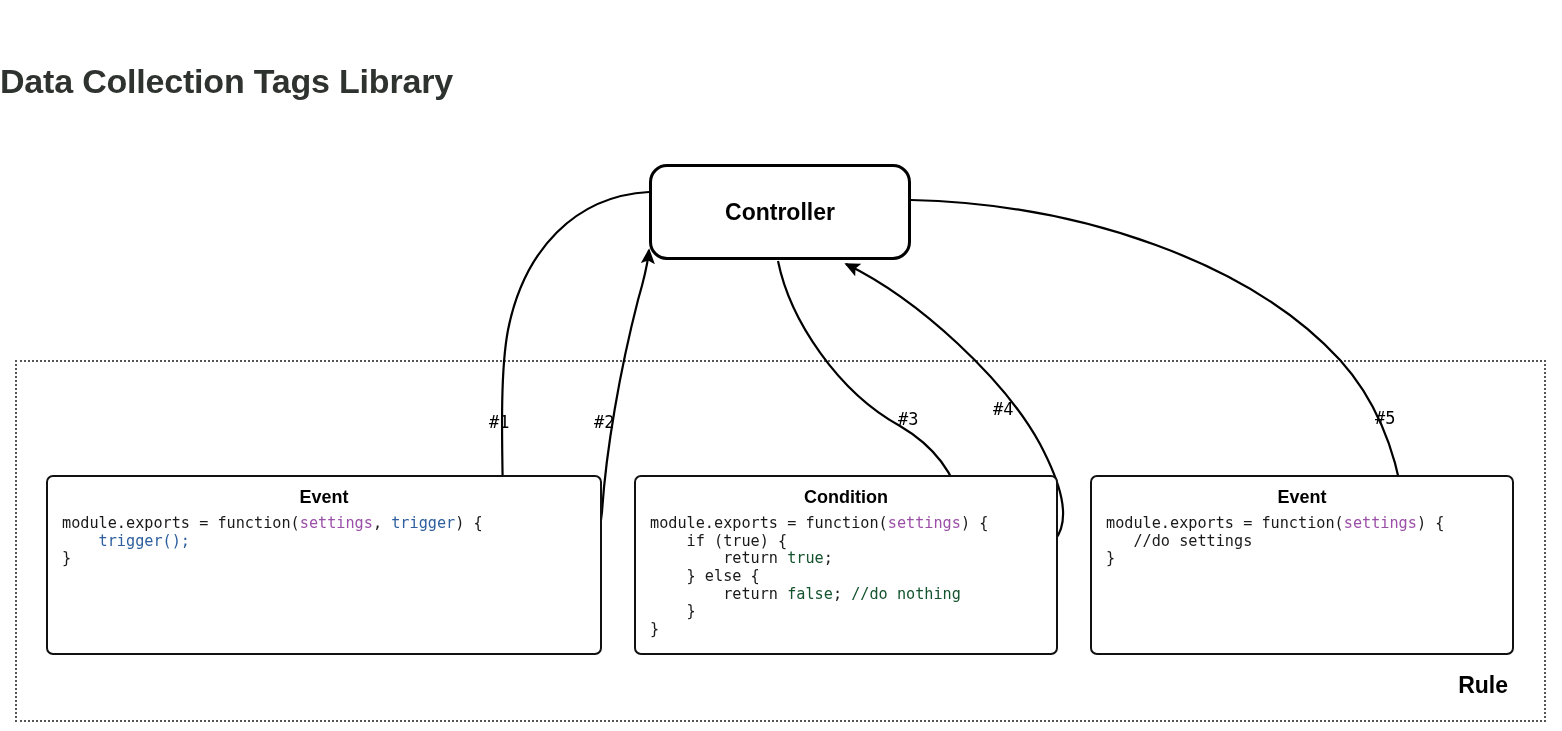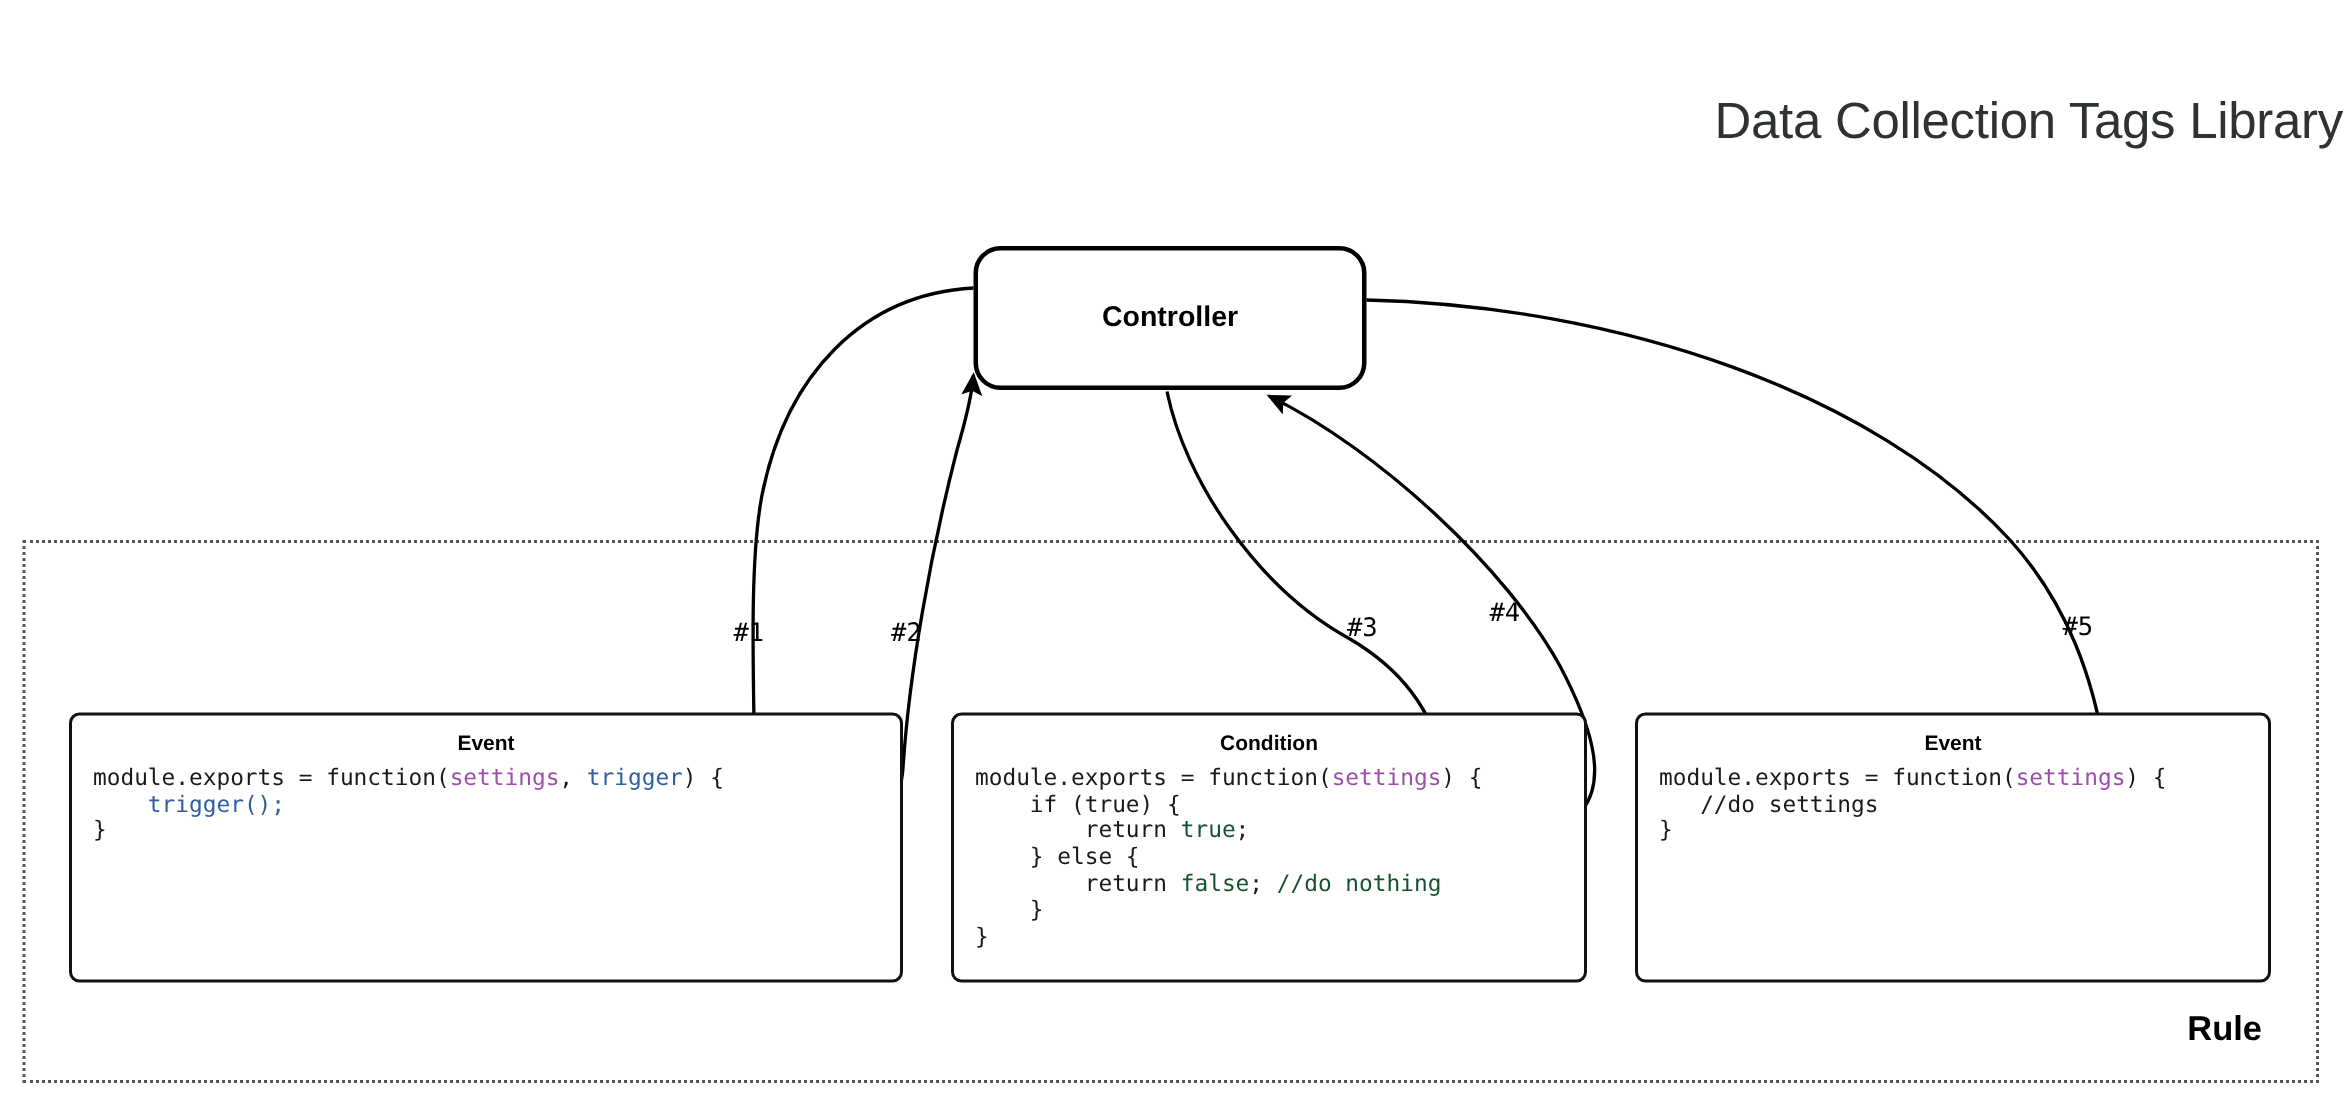--- a/index.html
+++ b/index.html
@@ -17,23 +17,23 @@
     background: #ffffff;
     overflow: hidden;
   }
 
   
   #page-title {
     position: absolute;
     left: 0;
     top: 62px;
     width: 1562px;
-    text-align: right;
+    text-align: left;
     font-size: 34px;
-    font-weight: normal;
+    font-weight: bold;
     color: #2f3330;
     letter-spacing: -0.2px;
     font-family: "Liberation Sans", sans-serif;
   }
 
   
   #wires {
     position: absolute;
     left: 0;
     top: 0;
@@ -51,21 +51,21 @@
     height: 96px;
     border: 3px solid #000000;
     border-radius: 18px;
     background: #ffffff;
     box-sizing: border-box;
     display: flex;
     align-items: center;
     justify-content: center;
   }
   #controller-node .node-title {
-    font-size: 19px;
+    font-size: 23px;
     font-weight: bold;
     color: #000000;
   }
 
   
   #rule-container {
     position: absolute;
     left: 15px;
     top: 360px;
     width: 1531px;
@@ -88,21 +88,21 @@
   
   .code-card {
     position: absolute;
     border: 2px solid #111111;
     border-radius: 7px;
     background: #ffffff;
     box-sizing: border-box;
   }
   .card-title {
     text-align: center;
-    font-size: 14px;
+    font-size: 18px;
     font-weight: bold;
     color: #000000;
     margin-top: 10px;
     font-family: "Liberation Sans", sans-serif;
   }
   .code-block {
     margin: 7px 0 0 14px;
     font-family: "DejaVu Sans Mono", monospace;
     font-size: 15.2px;
     line-height: 1.16;

